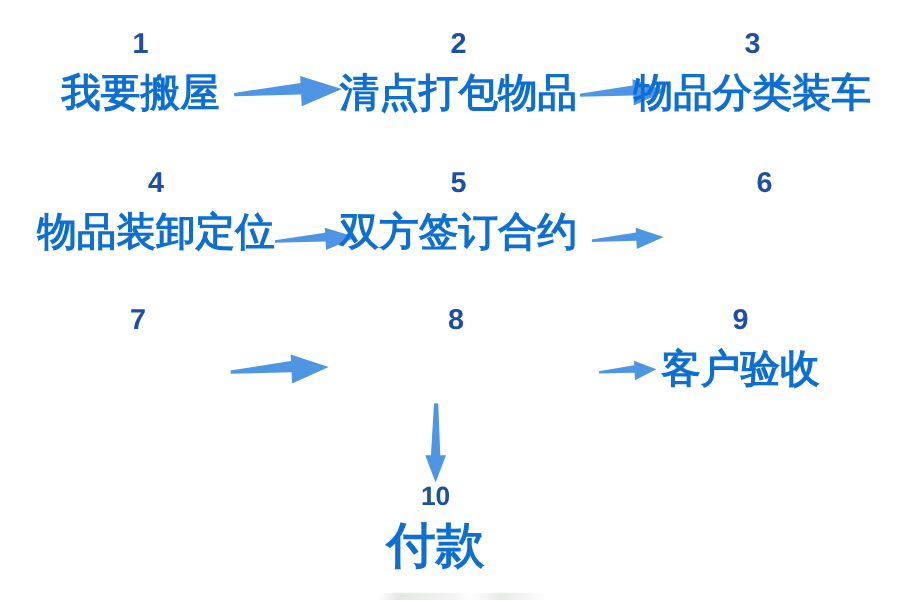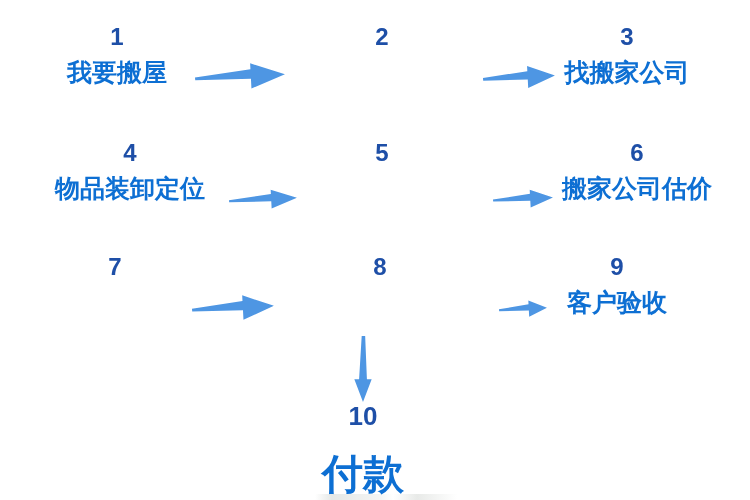--- a/index.html
+++ b/index.html
@@ -22,28 +22,28 @@
     white-space: nowrap;
   }
   .step .num {
     font-size: 24px;
     font-weight: bold;
     color: var(--number, #1e4fa7);
     line-height: 1;
     margin-bottom: 9px;
   }
   .step .label {
-    font-size: 25px;
+    font-size: 33px;
     font-weight: bold;
     color: var(--label, #0d6fd3);
     line-height: 1.15;
   }
   .step.final .num {
-    font-size: 26px;
-    margin-bottom: 22px;
+    font-size: 22px;
+    margin-bottom: 6px;
   }
   .step.final .label {
     font-size: 41px;
   }
   .arrow {
     position: absolute;
     color: var(--arrow, #4e96e3);
   }
   .arrow svg {
     display: block;
@@ -77,51 +77,52 @@
     <div class="num">1</div>
     <div class="label">我要搬屋</div>
   </div>
   <div class="arrow tilt" style="left:195px; top:61px; width:90px; height:31px;">
     <svg viewBox="0 0 100 32" preserveAspectRatio="none" aria-hidden="true">
       <polygon points="0,14.5 62,9 62,3 100,16 62,29 62,19 0,17.5" fill="currentColor"></polygon>
     </svg>
   </div>
   <div class="step" style="left:382px; top:25px;">
     <div class="num">2</div>
+    <div class="label">清点打包物品</div>
   </div>
   <div class="arrow tilt" style="left:483px; top:64px; width:72px; height:27px;">
     <svg viewBox="0 0 100 32" preserveAspectRatio="none" aria-hidden="true">
       <polygon points="0,14.5 62,9 62,3 100,16 62,29 62,19 0,17.5" fill="currentColor"></polygon>
     </svg>
   </div>
   <div class="step" style="left:627px; top:25px;">
     <div class="num">3</div>
-    <div class="label">找搬家公司</div>
+    <div class="label">物品分类装车</div>
   </div>
 
   <div class="step" style="left:130px; top:141px;">
     <div class="num">4</div>
     <div class="label">物品装卸定位</div>
   </div>
   <div class="arrow tilt" style="left:229px; top:188px; width:68px; height:23px;">
     <svg viewBox="0 0 100 32" preserveAspectRatio="none" aria-hidden="true">
       <polygon points="0,14.5 62,9 62,3 100,16 62,29 62,19 0,17.5" fill="currentColor"></polygon>
     </svg>
   </div>
   <div class="step" style="left:382px; top:141px;">
     <div class="num">5</div>
+    <div class="label">双方签订合约</div>
   </div>
   <div class="arrow tilt" style="left:493px; top:188px; width:60px; height:22px;">
     <svg viewBox="0 0 100 32" preserveAspectRatio="none" aria-hidden="true">
       <polygon points="0,14.5 62,9 62,3 100,16 62,29 62,19 0,17.5" fill="currentColor"></polygon>
     </svg>
   </div>
   <div class="step" style="left:637px; top:141px;">
     <div class="num">6</div>
-    <div class="label">搬家公司估价</div>
   </div>
 
   <div class="step" style="left:115px; top:255px;">
     <div class="num">7</div>
   </div>
   <div class="arrow tilt" style="left:192px; top:293px; width:82px; height:30px;">
     <svg viewBox="0 0 100 32" preserveAspectRatio="none" aria-hidden="true">
       <polygon points="0,14.5 62,9 62,3 100,16 62,29 62,19 0,17.5" fill="currentColor"></polygon>
     </svg>
   </div>

